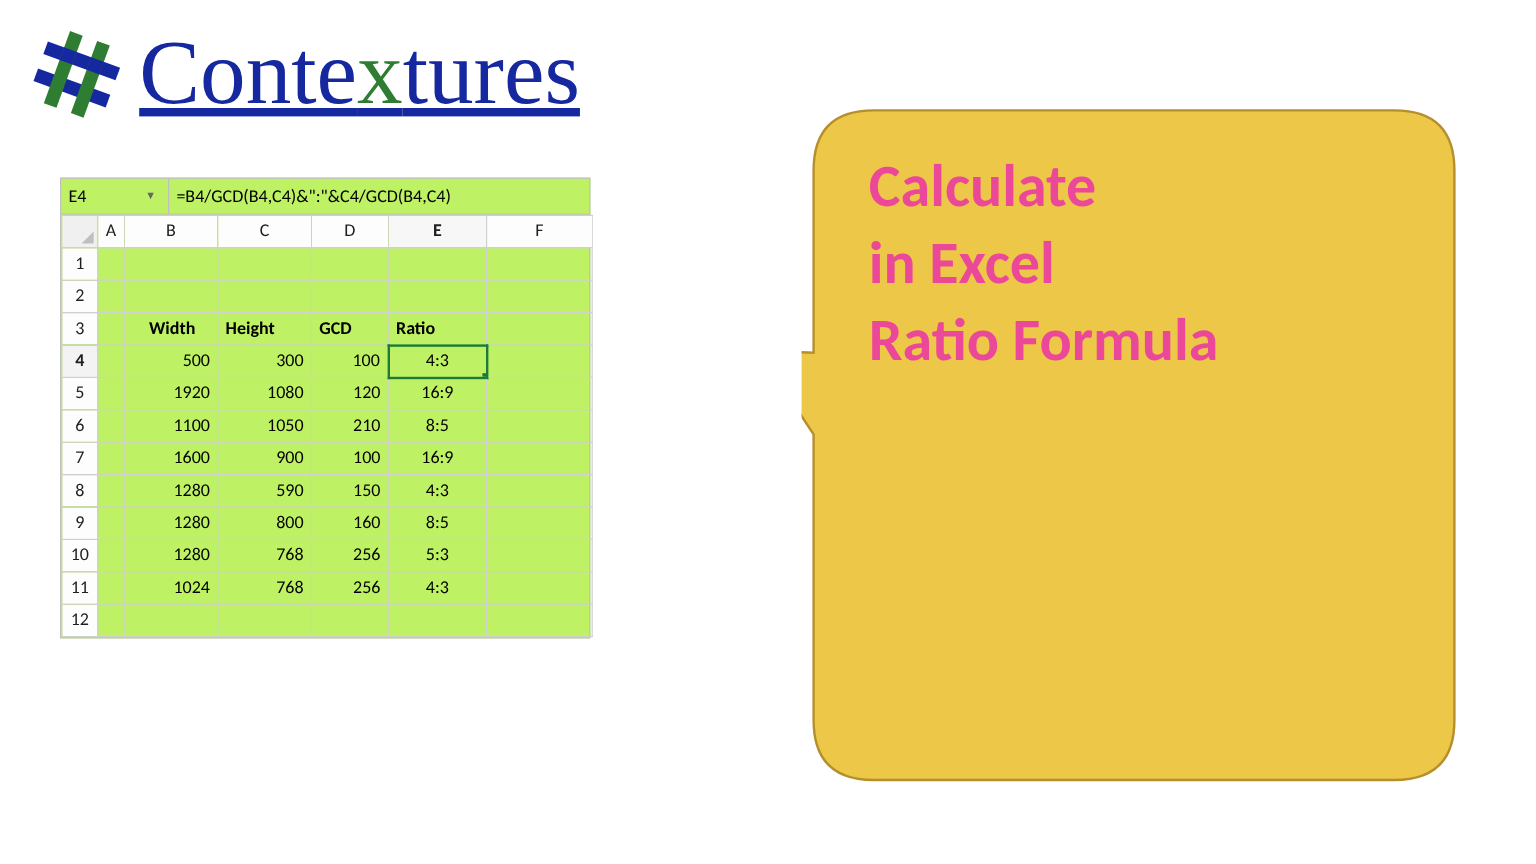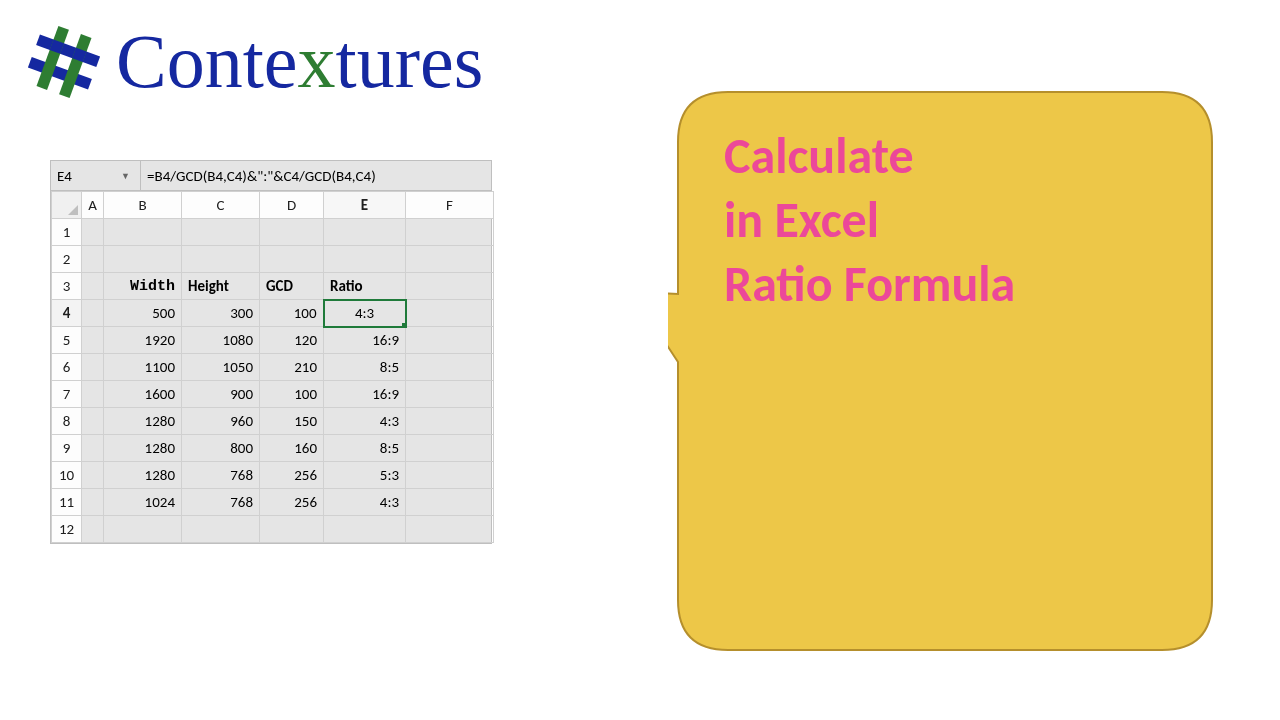--- a/index.html
+++ b/index.html
@@ -22,34 +22,34 @@
     align-items: center;
     gap: 12px;
   }
   .logo-icon { width: 80px; height: 80px; }
   .logo-text {
     font-family: "Times New Roman", Times, serif;
     font-size: 76px;
     color: #1528a0;
     font-weight: normal;
     letter-spacing: 0px;
+    text-decoration: underline;
   }
   .logo-text .x { color: #2e7d32; }
 
   
   .sheet {
     position: absolute;
     top: 148px;
     left: 50px;
     width: 442px;
     border: 1px solid #bfbfbf;
-    background: #e5e5e5;
+    background: #bef264;
     font-size: 15px;
     color: #000;
-    margin-top: 12px;
   }
   .namebar {
     display: flex;
     align-items: stretch;
     border-bottom: 1px solid #bfbfbf;
     height: 30px;
   }
   .name-cell {
     width: 90px;
     border-right: 1px solid #bfbfbf;
@@ -108,23 +108,23 @@
     border-left:10px solid transparent;
     border-bottom:10px solid #bfbfbf;
   }
   .rowh {
     background: #fdfdfd;
     text-align: center;
     color: #202020;
   }
   .rowh.sel { font-weight: bold; background:#f3f3f3; }
   td.n { text-align: right; }
-  td.c { text-align: right; }
+  td.c { text-align: center; }
   .hdr { font-weight: bold; }
-  .hdr.first { text-align: right; padding-left:8px;font-family:Liberation Mono, monospace; }
+  .hdr.first { text-align: center; padding-left:8px; }
 
   
   td.active {
     border: 2px solid #1f7a3a !important;
     text-align:center;
     position:relative;
   }
   td.active::after{
     content:"";
     position:absolute;
@@ -265,21 +265,21 @@
           <td class="n">1600</td>
           <td class="n">900</td>
           <td class="n">100</td>
           <td class="c">16:9</td>
           <td></td>
         </tr>
         <tr>
           <td class="rowh">8</td>
           <td></td>
           <td class="n">1280</td>
-          <td class="n">960</td>
+          <td class="n">590</td>
           <td class="n">150</td>
           <td class="c">4:3</td>
           <td></td>
         </tr>
         <tr>
           <td class="rowh">9</td>
           <td></td>
           <td class="n">1280</td>
           <td class="n">800</td>
           <td class="n">160</td>

